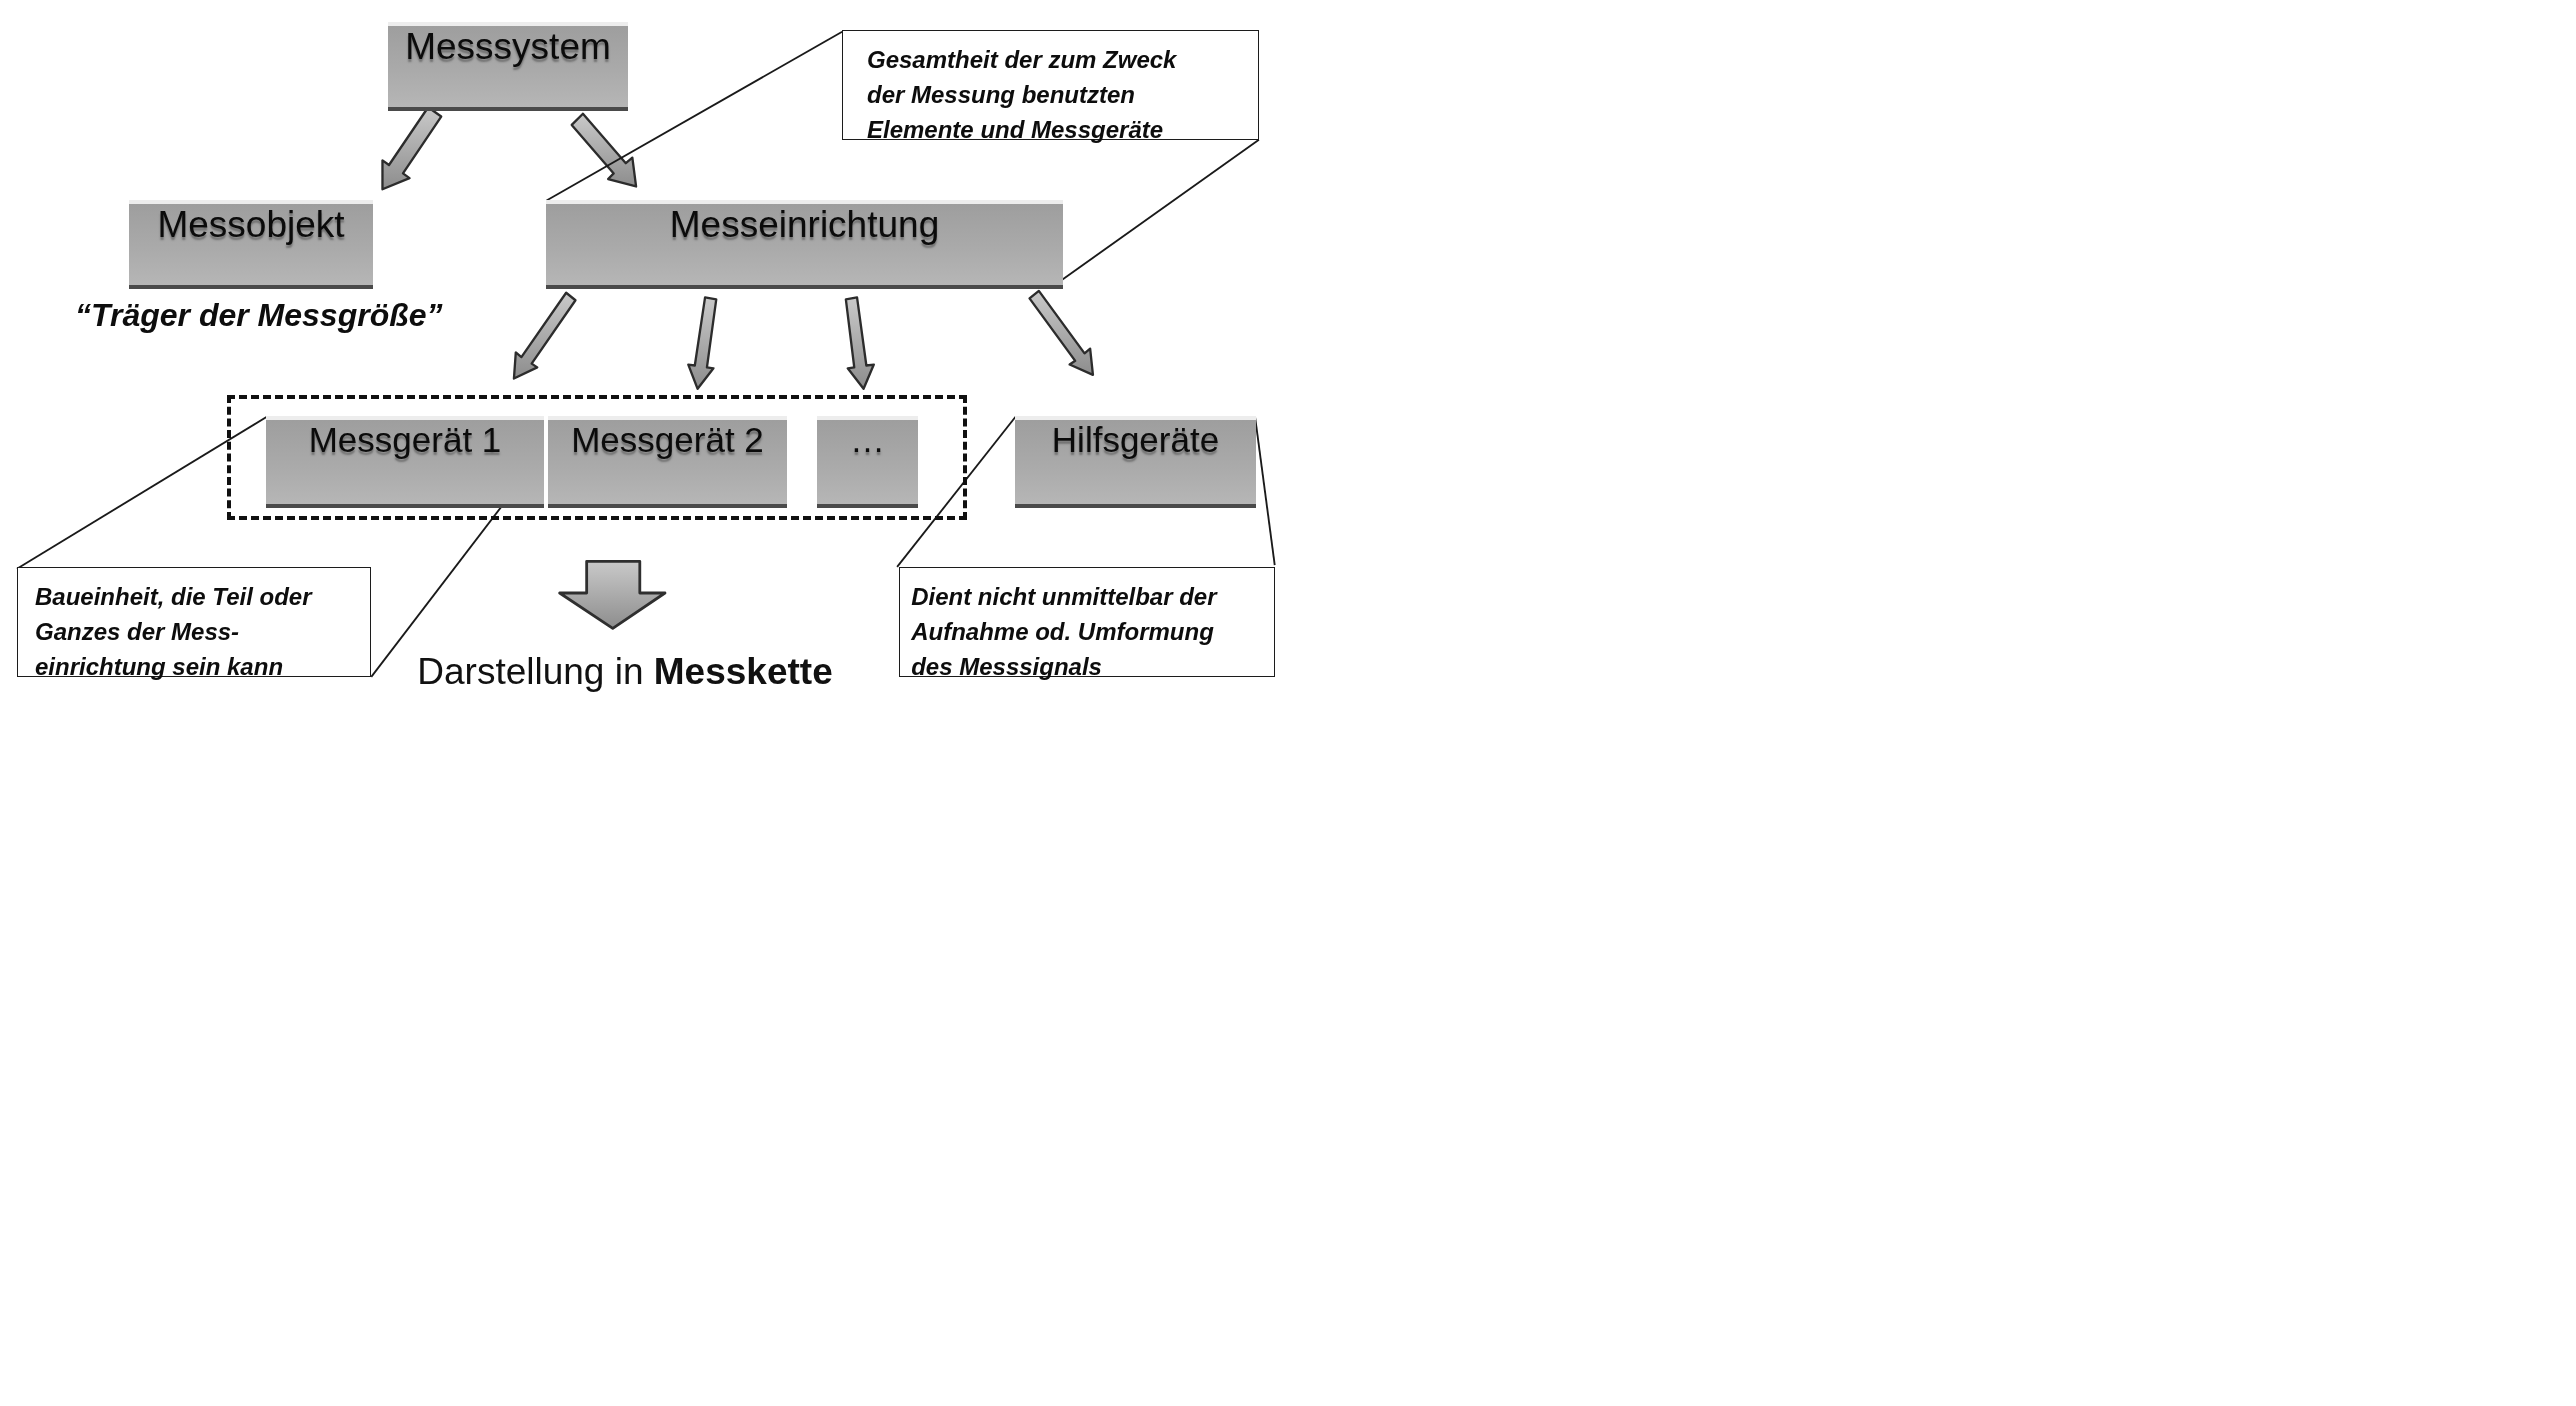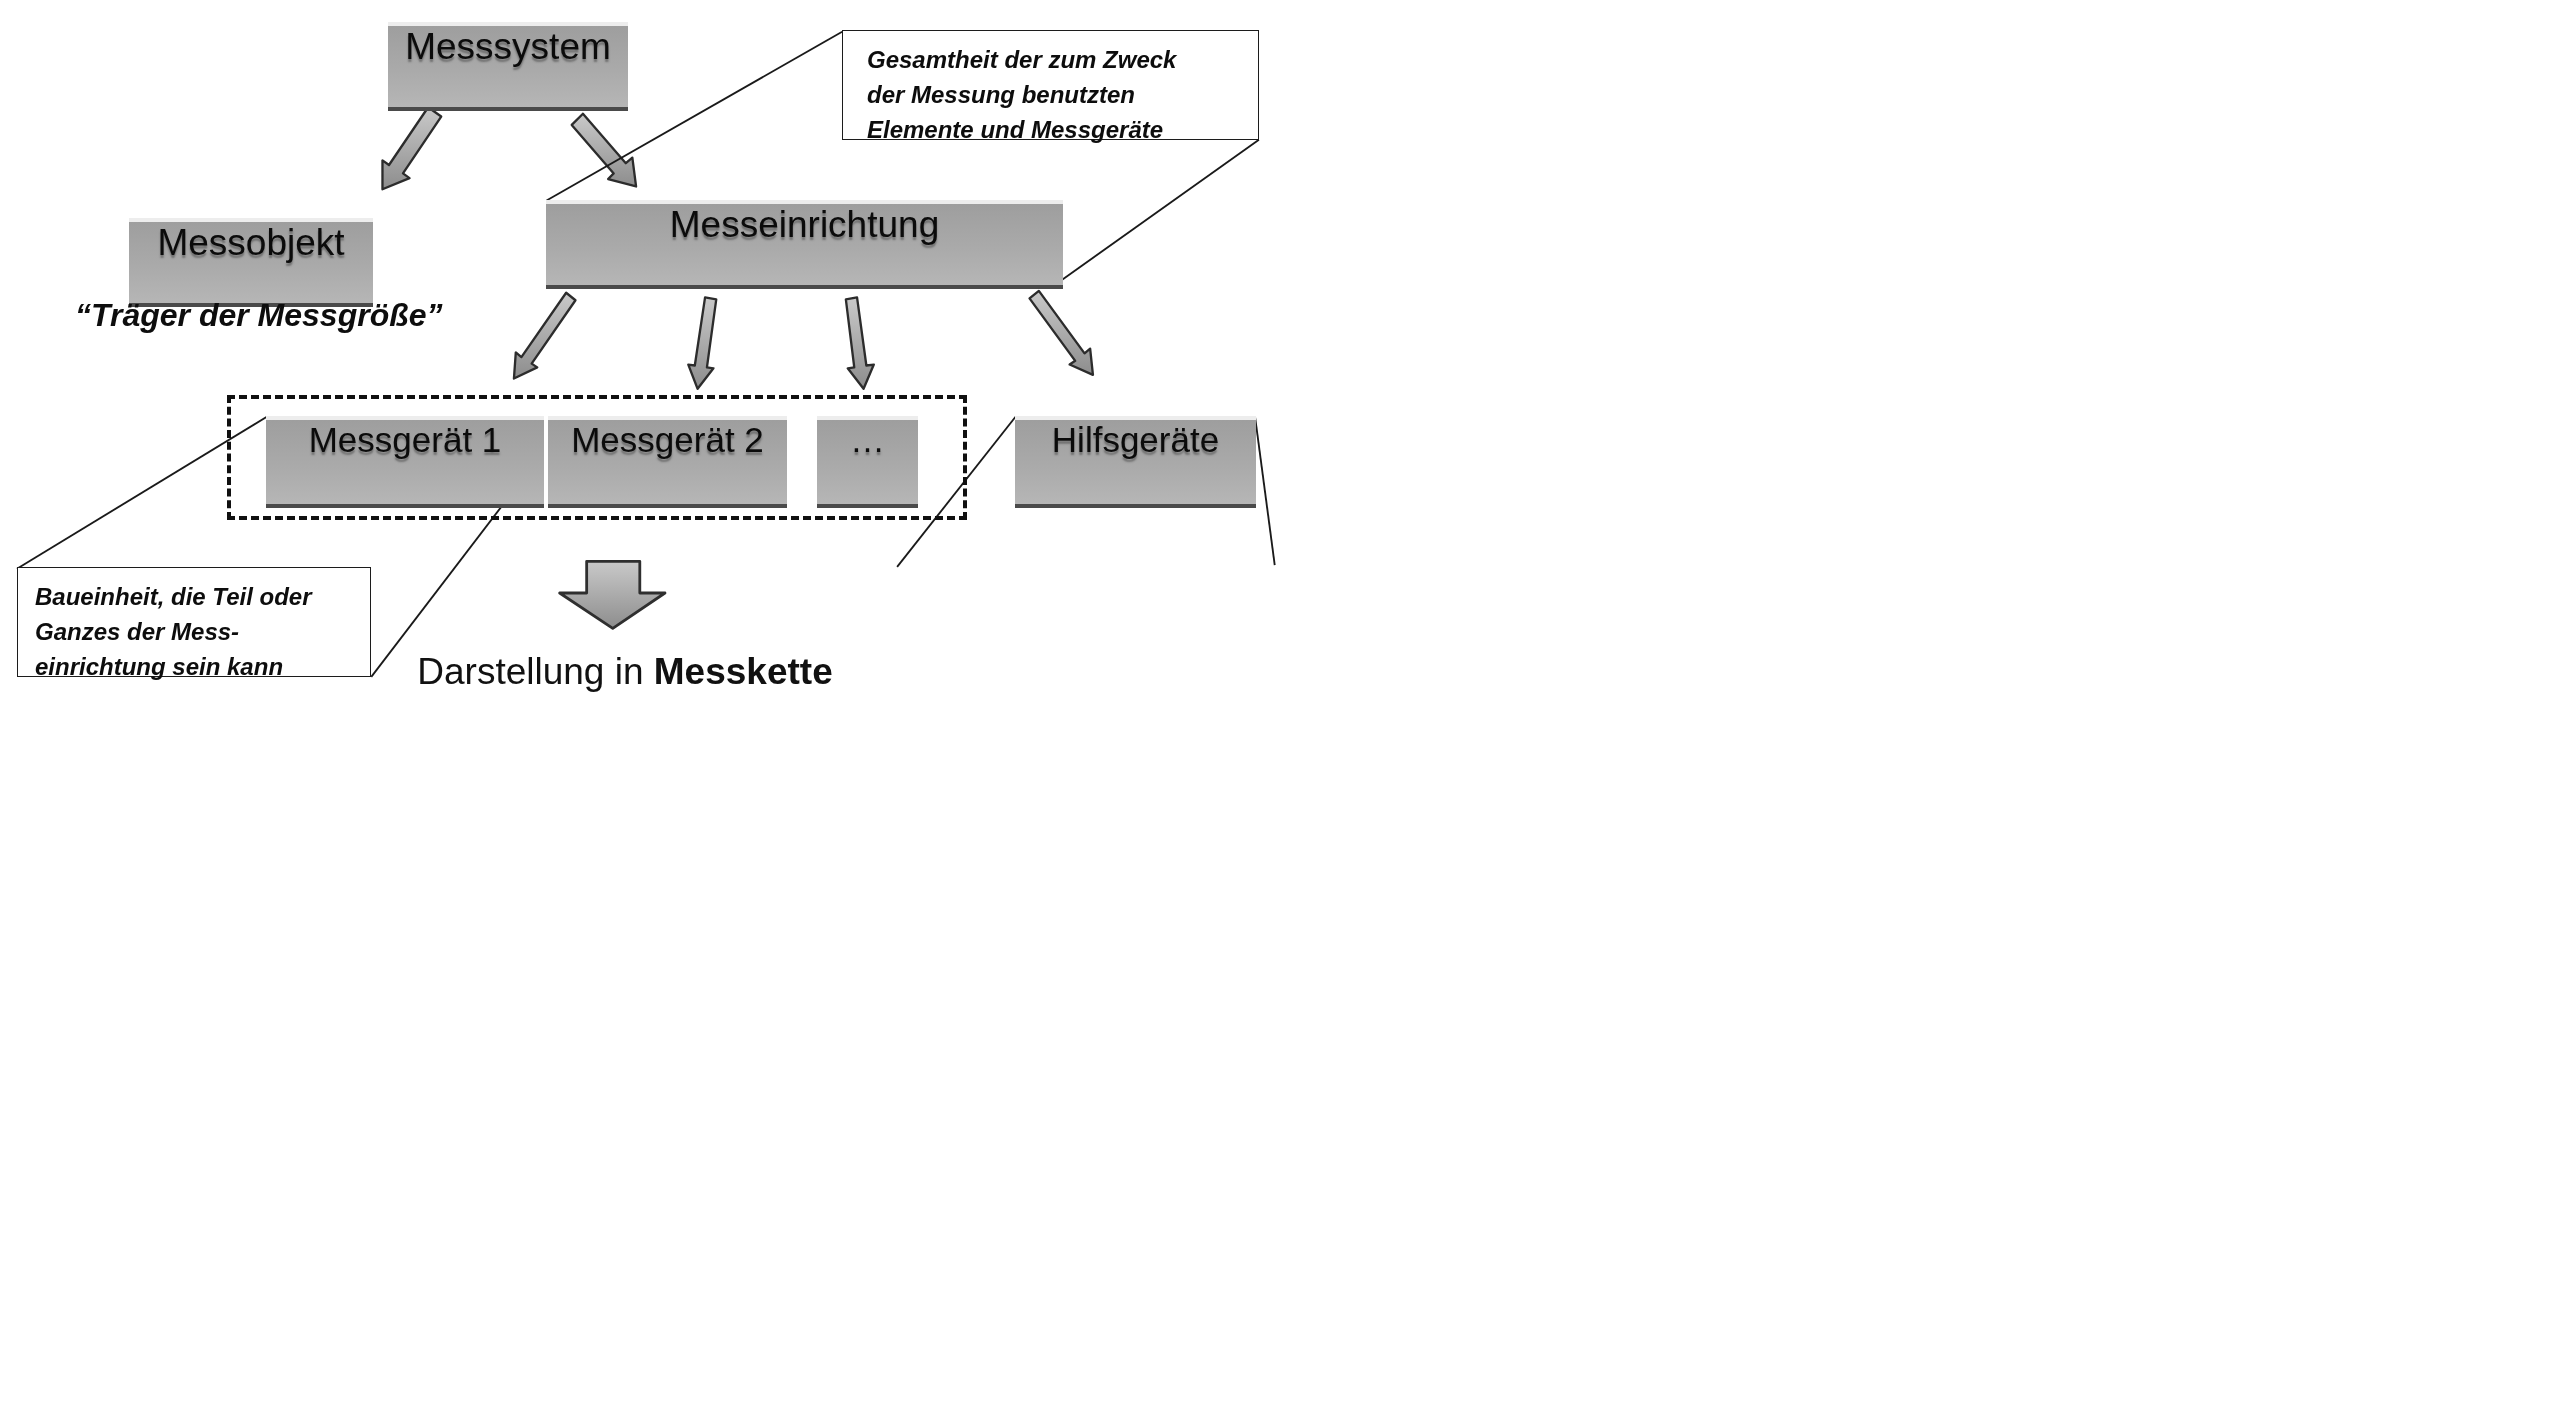--- a/index.html
+++ b/index.html
@@ -79,21 +79,21 @@
     <line x1="18" y1="610" x2="286" y2="447" stroke="#1a1a1a" stroke-width="2"></line>
     <line x1="398" y1="726" x2="544" y2="535" stroke="#1a1a1a" stroke-width="2"></line>
     <line x1="962" y1="608" x2="1089" y2="447" stroke="#1a1a1a" stroke-width="2"></line>
     <line x1="1346" y1="448" x2="1367" y2="606" stroke="#1a1a1a" stroke-width="2"></line>
   </svg>
 
   <div class="gbox" style="left:388px;top:22.4px;width:240px;height:81px;">
     <span>Messsystem</span>
   </div>
 
-  <div class="gbox" style="left:129px;top:200px;width:244px;height:81px;margin-top:18px;">
+  <div class="gbox" style="left:129px;top:200px;width:244px;height:81px;">
     <span>Messobjekt</span>
   </div>
 
   <div class="gbox" style="left:546px;top:200px;width:517px;height:81px;">
     <span>Messeinrichtung</span>
   </div>
 
   <div id="quote-text" style="left:75px;top:297px;width:354px;">“Träger der Messgröße”</div>
 
   <div class="callout" id="callout-top-right" style="left:842px;top:30px;width:417px;height:110px;">
@@ -119,19 +119,24 @@
   <div class="gbox small" style="left:1015px;top:416px;width:241px;height:84px;">
     <span>Hilfsgeräte</span>
   </div>
 
   <div class="callout" id="callout-bottom-left" style="left:17px;top:567px;width:354px;height:110px;">
     <div class="cl-line">Baueinheit, die Teil oder</div>
     <div class="cl-line">Ganzes der Mess-</div>
     <div class="cl-line">einrichtung sein kann</div>
   </div>
 
+  <div class="callout" id="callout-bottom-right" style="left:899px;top:567px;width:376px;height:110px;">
+    <div class="cl-line">Dient nicht unmittelbar der</div>
+    <div class="cl-line">Aufnahme od. Umformung</div>
+    <div class="cl-line">des Messsignals</div>
+  </div>
 
   <div id="caption" style="left:401px;top:651px;width:448px;">
     <span>Darstellung in </span><span class="caption-bold">Messkette</span>
   </div>
 
 </div>
 
 
 </body></html>

